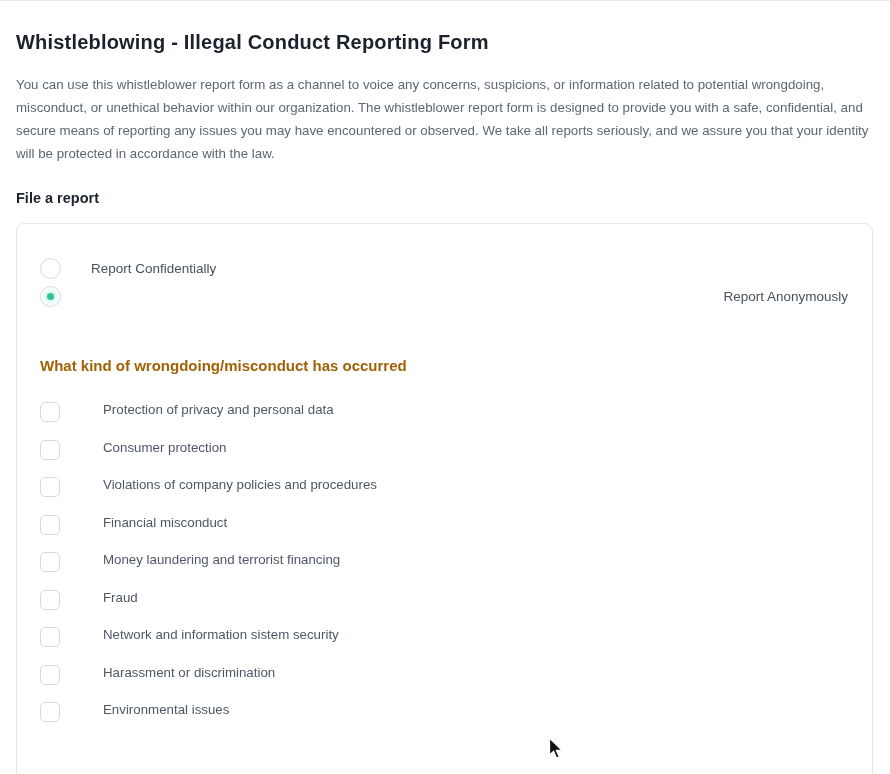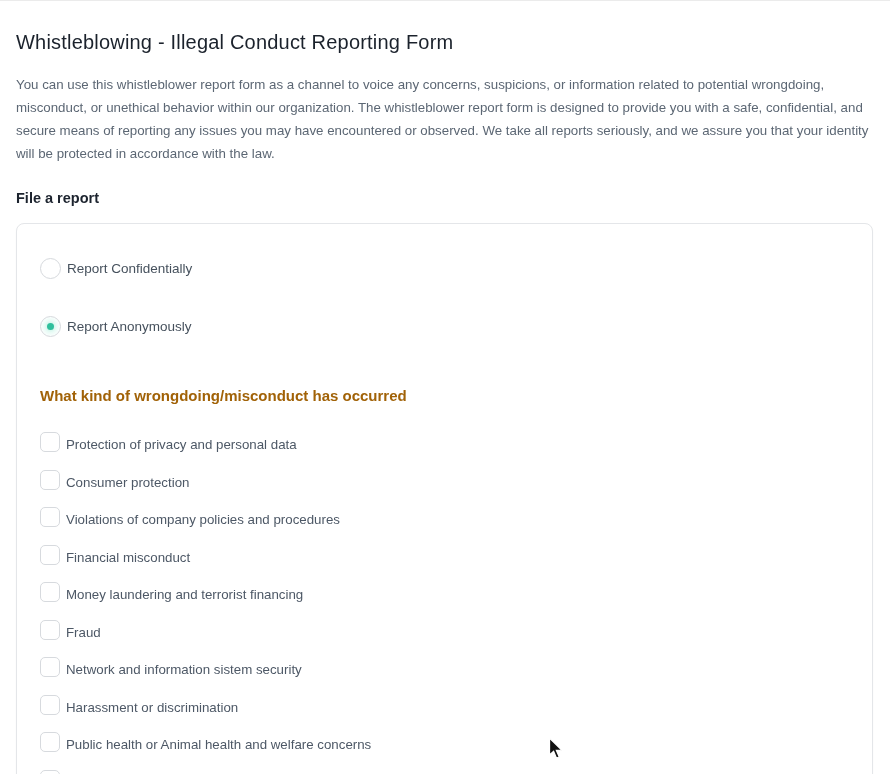--- a/index.html
+++ b/index.html
@@ -12,21 +12,21 @@
     background: #ffffff;
     font-family: "Liberation Sans", sans-serif;
     border-top: 1px solid #ebebeb;
   }
   .container {
     padding: 0 17px 0 16px;
   }
   .page-title {
     margin: 30px 0 0 0;
     font-size: 20px;
-    font-weight: 400;
+    font-weight: 700;
     color: #1b222c;
     letter-spacing: 0.2px;
   }
   .page-desc {
     margin: 19px 0 0 0;
     max-width: 860px;
     font-size: 13.3px;
     line-height: 23px;
     color: #5c6774;
   }
@@ -44,22 +44,23 @@
     border-radius: 8px;
     background: #ffffff;
     box-shadow: 0 1px 2px rgba(0,0,0,0.03);
     padding: 33px 24px 0 23px;
   }
   .radio-row {
     display: flex;
     align-items: center;
     height: 22px;
     cursor: pointer;
-  }
-  .radio-row + .radio-row { margin-top: 36px; }
+    gap: 24px;
+  }
+  .radio-row + .radio-row { margin-top: 6px; justify-content: space-between; }
   .radio {
     flex: 0 0 auto;
     width: 21px;
     height: 21px;
     border-radius: 50%;
     border: 1px solid #d6d9dd;
     background: #ffffff;
     display: flex;
     align-items: center;
     justify-content: center;
@@ -80,24 +81,25 @@
   }
   .question-heading {
     margin: 50px 0 0 0;
     font-size: 15px;
     font-weight: 700;
     color: #a16207;
   }
   .check-list { margin-top: 28px; }
   .check-row {
     display: flex;
-    align-items: flex-end;
+    align-items: flex-start;
     height: 20px;
     margin-bottom: 17.5px;
     cursor: pointer;
+    gap: 37px;
   }
   .checkbox {
     flex: 0 0 auto;
     width: 20px;
     height: 20px;
     border: 1px solid #d7dade;
     border-radius: 5px;
     background: #ffffff;
   }
   .check-label {
@@ -176,24 +178,20 @@
         <span class="checkbox"></span>
         <span class="check-label">Network and information sistem security</span>
       </label>
 
       <label class="check-row">
         <span class="checkbox"></span>
         <span class="check-label">Harassment or discrimination</span>
       </label>
 
 
-      <label class="check-row">
-        <span class="checkbox"></span>
-        <span class="check-label">Public health or Animal health and welfare concerns</span>
-      </label>
 
       <label class="check-row">
         <span class="checkbox"></span>
         <span class="check-label">Environmental issues</span>
       </label>
 
     </div>
   </section>
 </main>
 

